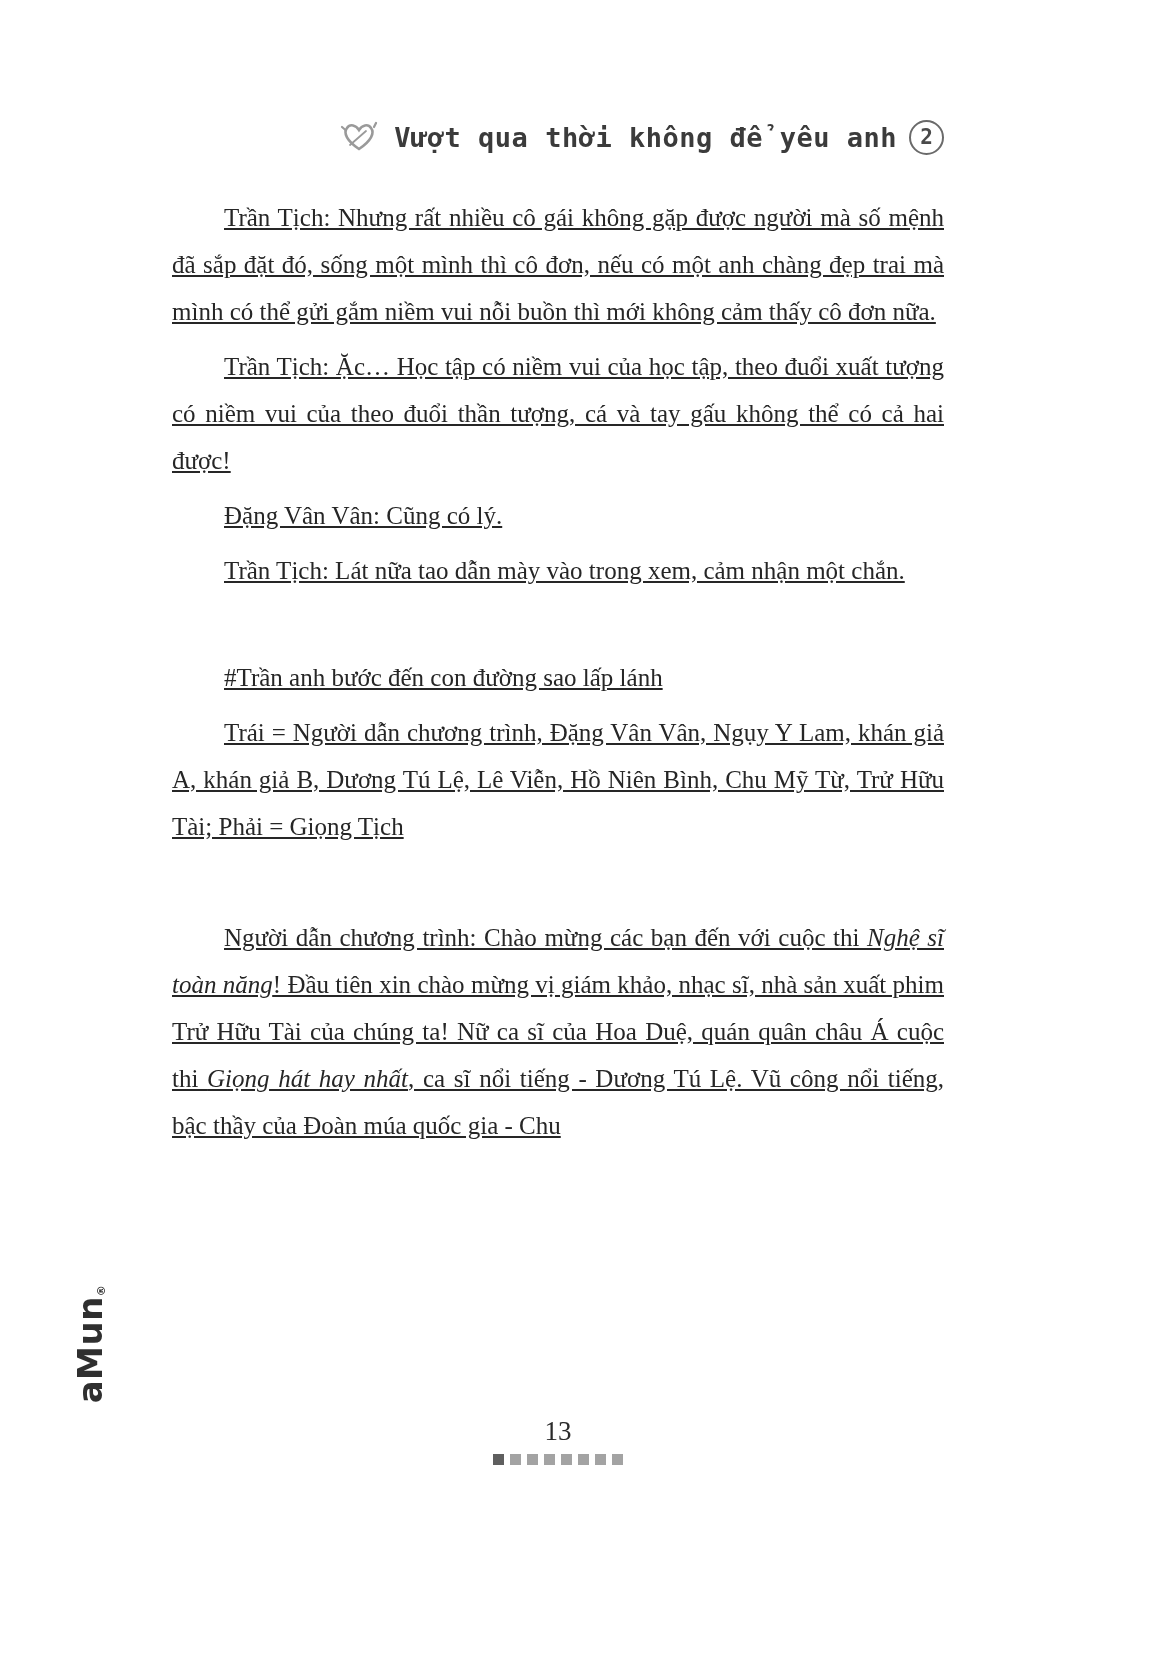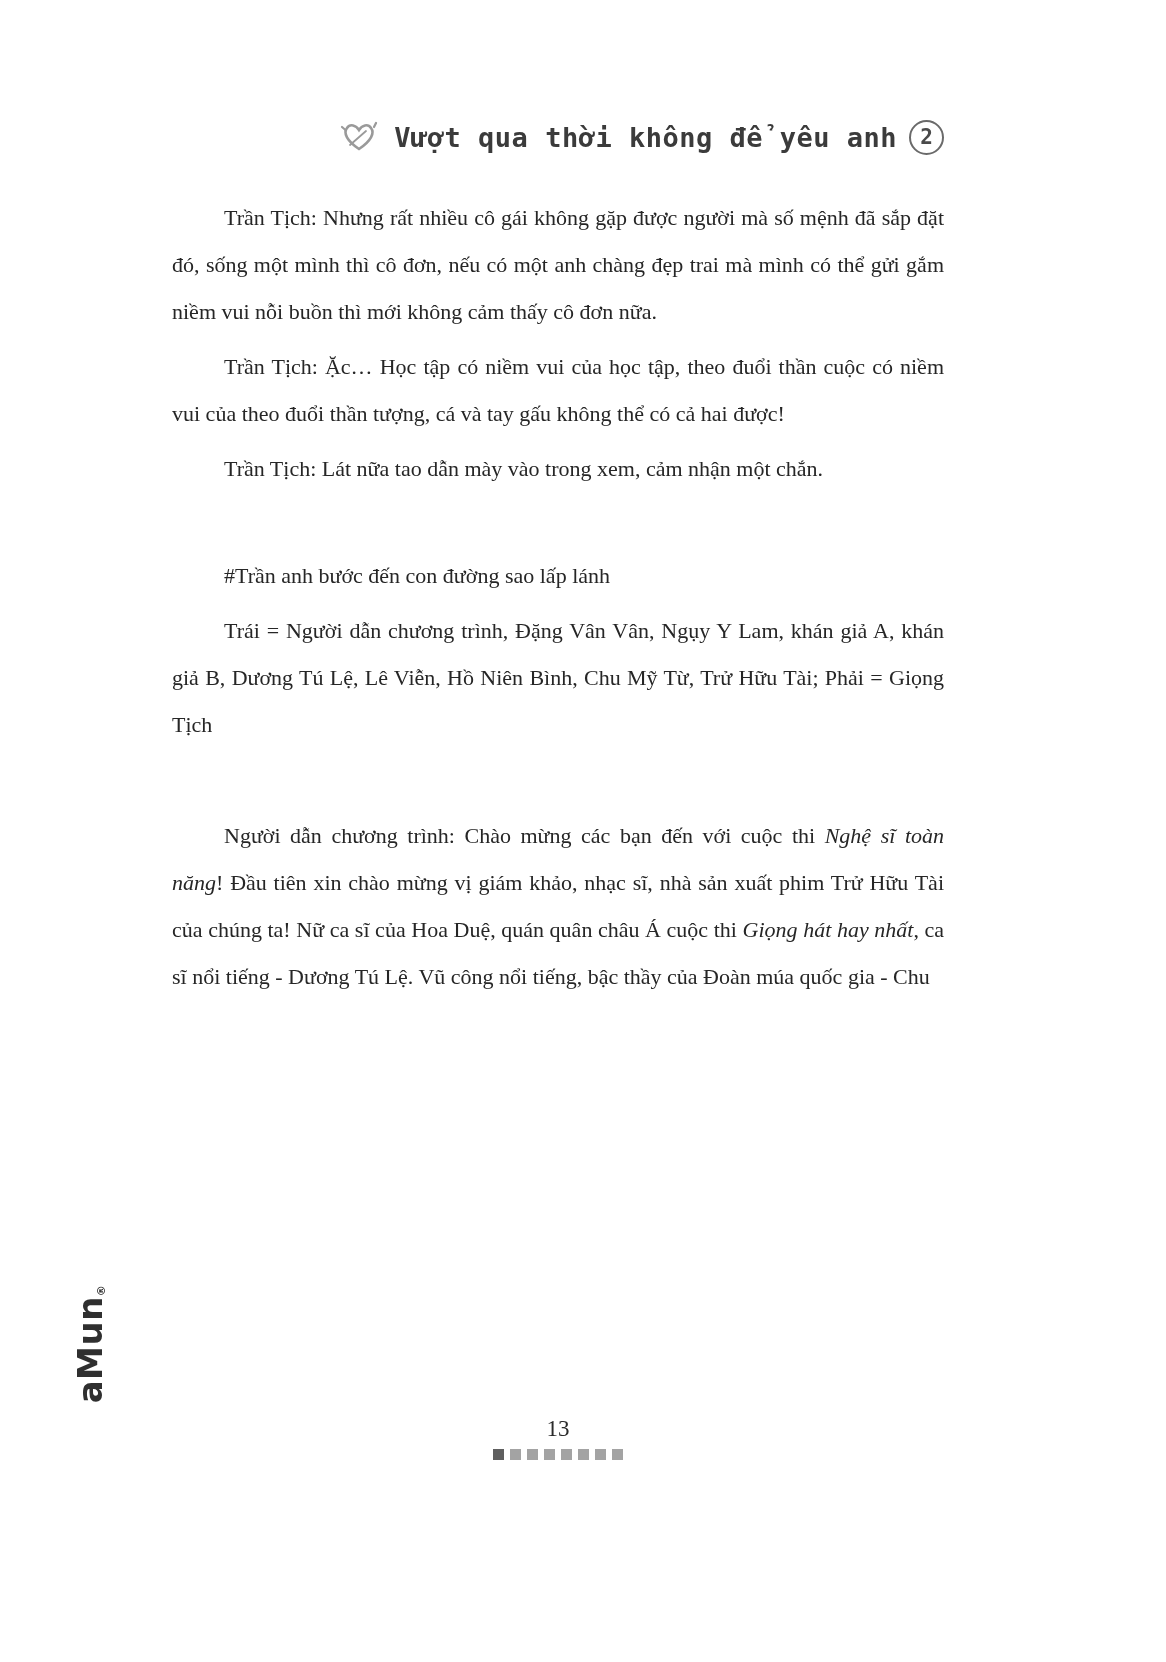--- a/index.html
+++ b/index.html
@@ -41,35 +41,36 @@
     align-items: center;
     justify-content: center;
     font-size: 21px;
     color: #4a4a4a;
     box-sizing: border-box;
     flex: 0 0 auto;
   }
   .hand-heart { display: flex; align-items: center; }
   .body-text {
     margin-top: 38px;
-    font-size: 22px;
+    font-size: 25px;
     line-height: 47px;
     text-align: justify;
+    text-decoration: underline;
   }
   .body-text p { margin: 0 0 8px 0; text-indent: 52px; }
   .gap-lg { margin-top: 60px !important; }
   .gap-xl { margin-top: 64px !important; }
   .footer {
     position: absolute;
     left: 172px;
     width: 772px;
     top: 1416px;
     text-align: center;
   }
-  .page-number { font-size: 23px; color: #2b2b2b; }
+  .page-number { font-size: 27px; color: #2b2b2b; }
   .ornament {
     margin-top: 7px;
     display: flex;
     justify-content: center;
     gap: 6px;
   }
   .ornament span { width: 11px; height: 11px; background: #a3a3a3; display: block; }
   .ornament span:first-child { background: #5f5f5f; }
   .publisher-logo {
     position: absolute;
@@ -106,21 +107,22 @@
           <line x1="6" y1="9" x2="9.5" y2="12" stroke="#9a9a9a" stroke-width="2.2" stroke-linecap="round"></line>
           <line x1="40" y1="5" x2="38" y2="9" stroke="#9a9a9a" stroke-width="2.2" stroke-linecap="round"></line>
         </svg>
       </span>
       <span class="chapter-title">Vượt qua thời không để yêu anh</span>
       <span class="volume-badge">2</span>
     </div>
 
     <div class="body-text">
       <p>Trần Tịch: Nhưng rất nhiều cô gái không gặp được người mà số mệnh đã sắp đặt đó, sống một mình thì cô đơn, nếu có một anh chàng đẹp trai mà mình có thể gửi gắm niềm vui nỗi buồn thì mới không cảm thấy cô đơn nữa.</p>
-      <p>Trần Tịch: Ặc… Học tập có niềm vui của học tập, theo đuổi thần cuộc có niềm vui của theo đuổi thần tượng, cá và tay gấu không thể có cả hai được!</p>
+      <p>Trần Tịch: Ặc… Học tập có niềm vui của học tập, theo đuổi xuất tượng có niềm vui của theo đuổi thần tượng, cá và tay gấu không thể có cả hai được!</p>
+      <p>Đặng Vân Vân: Cũng có lý.</p>
       <p>Trần Tịch: Lát nữa tao dẫn mày vào trong xem, cảm nhận một chắn.</p>
 
       <p class="gap-lg">#Trần anh bước đến con đường sao lấp lánh</p>
       <p>Trái = Người dẫn chương trình, Đặng Vân Vân, Ngụy Y Lam, khán giả A, khán giả B, Dương Tú Lệ, Lê Viễn, Hồ Niên Bình, Chu Mỹ Từ, Trử Hữu Tài; Phải = Giọng Tịch</p>
 
       <p class="gap-xl"><span>Người dẫn chương trình: Chào mừng các bạn đến với cuộc thi </span><i>Nghệ sĩ toàn năng</i><span>! Đầu tiên xin chào mừng vị giám khảo, nhạc sĩ, nhà sản xuất phim Trử Hữu Tài của chúng ta! Nữ ca sĩ của Hoa Duệ, quán quân châu Á cuộc thi </span><i>Giọng hát hay nhất</i><span>, ca sĩ nổi tiếng - Dương Tú Lệ. Vũ công nổi tiếng, bậc thầy của Đoàn múa quốc gia - Chu</span></p>
     </div>
 
   </div>
 

